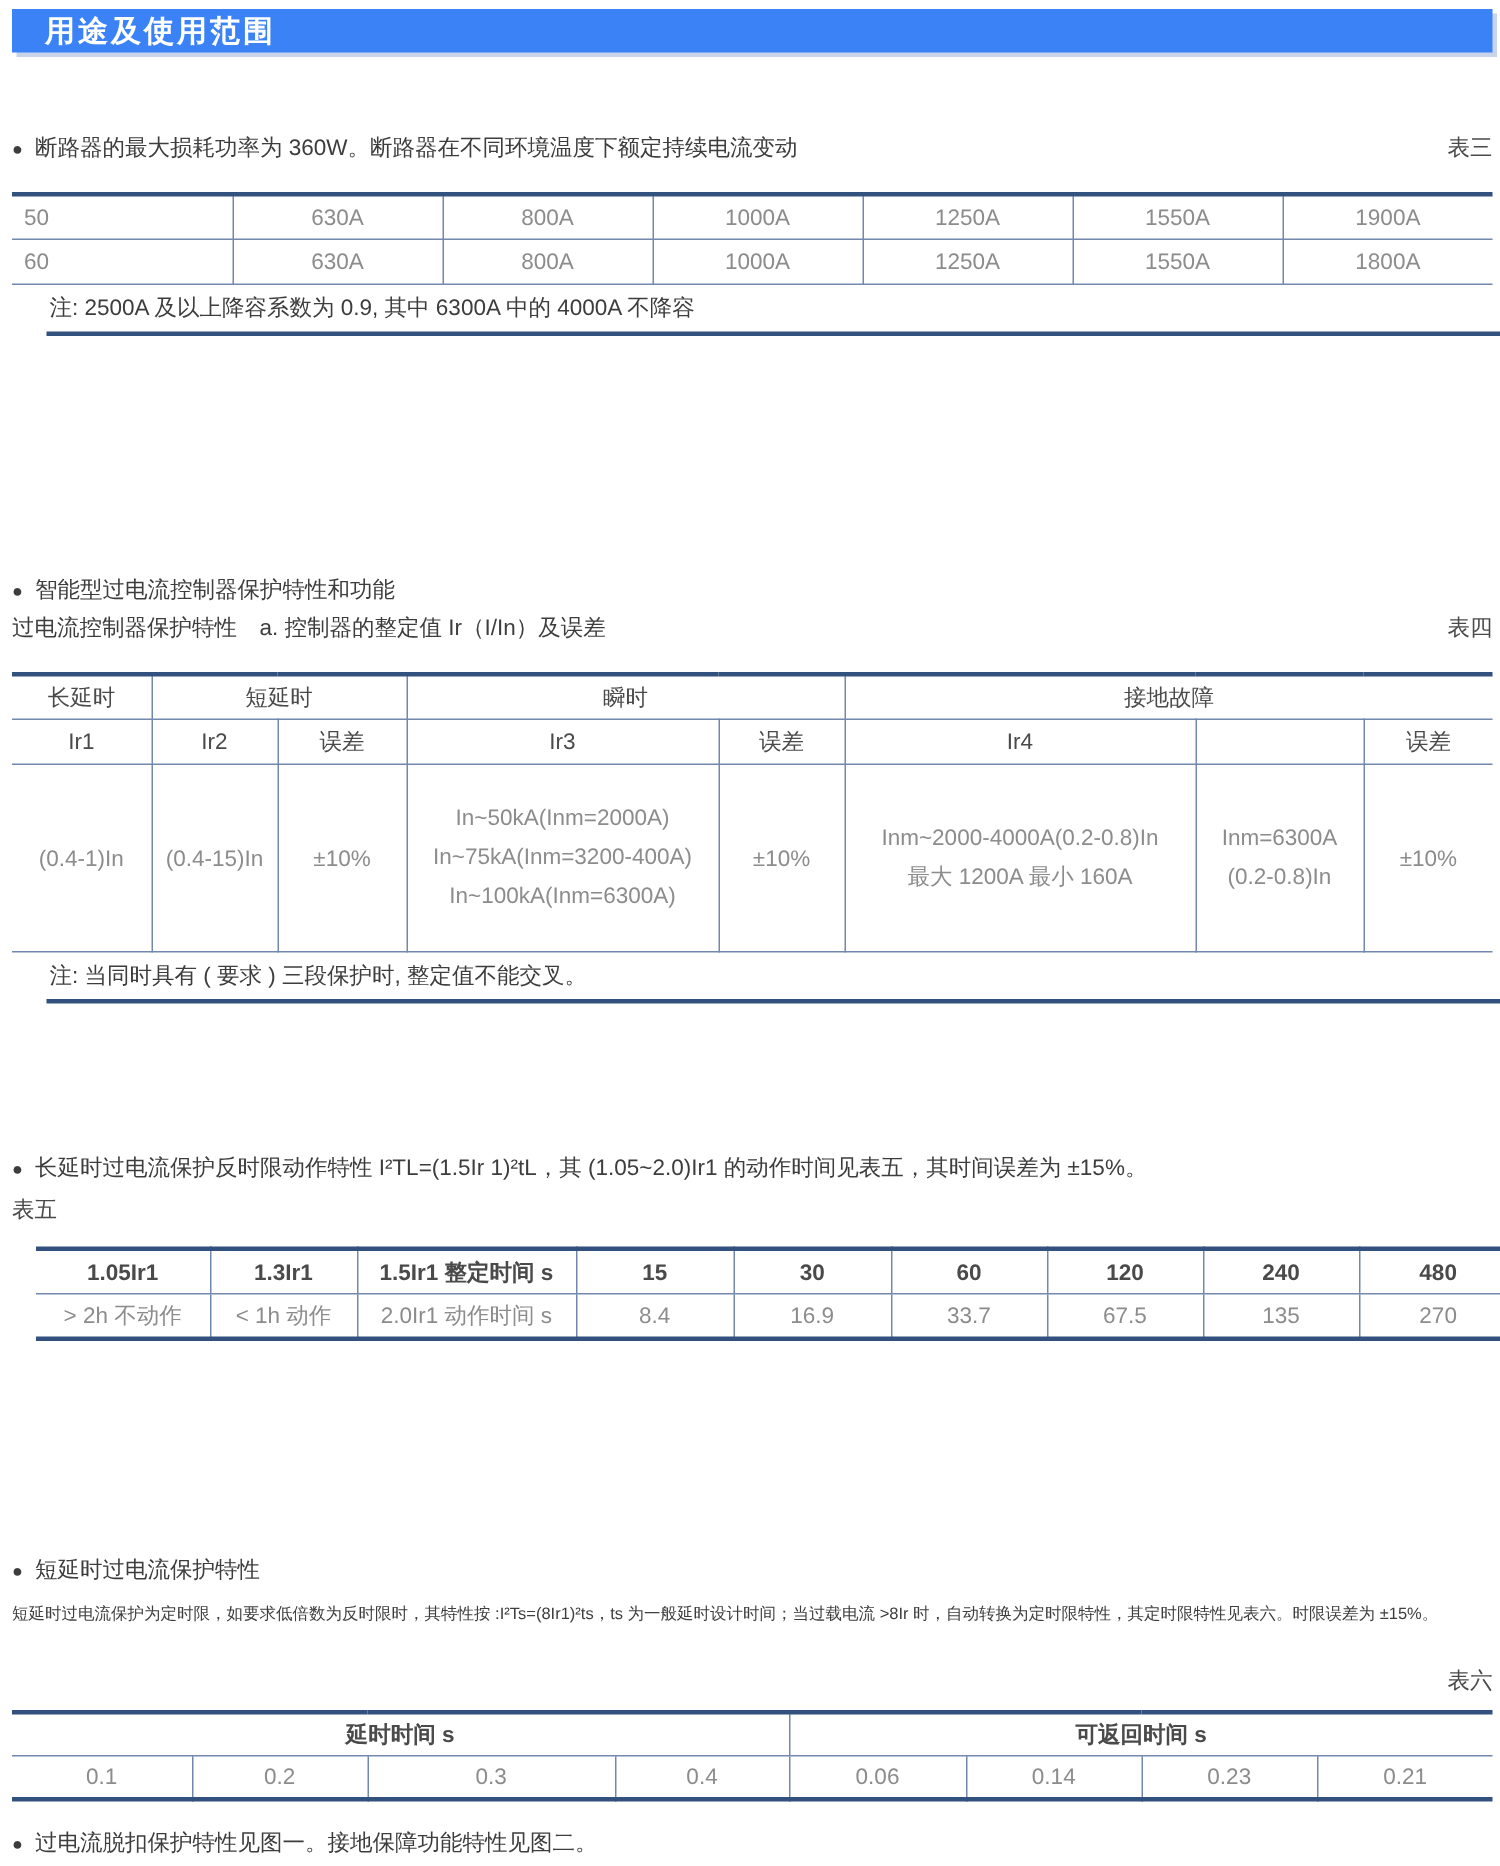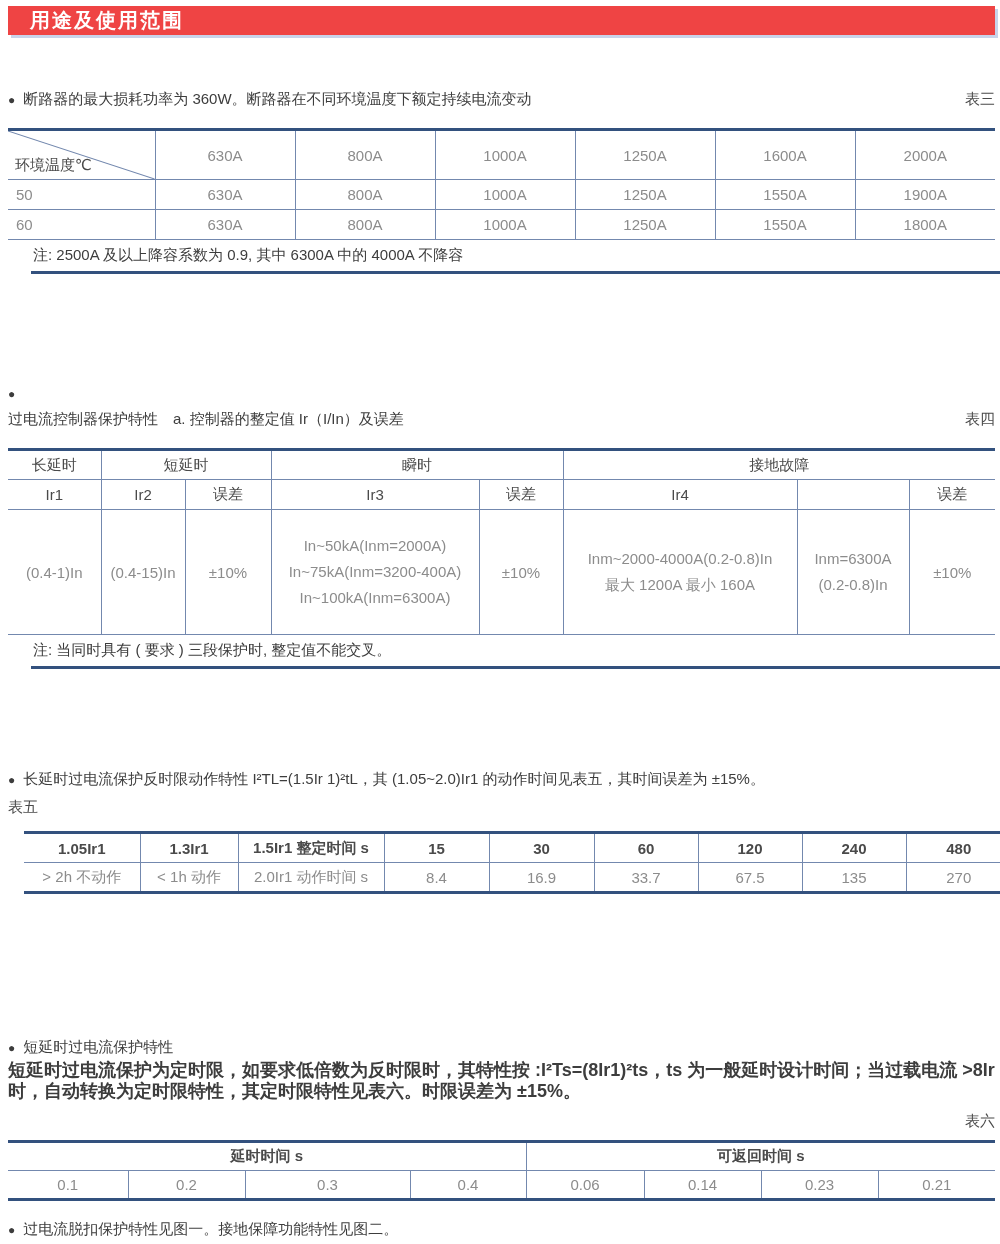--- a/index.html
+++ b/index.html
@@ -9,40 +9,40 @@
     width:1000px; height:1244px;
     font-family:"Liberation Sans","DejaVu Sans",sans-serif;
     color:#3d3d3d;
     overflow:hidden;
   }
   .abs { position:absolute; }
 
   
   .titlebar {
     left:8px; top:6px; width:987px; height:29px;
-    background:#ef4444;
+    background:#3b82f6;
     color:#ffffff;
     display:flex; align-items:center;
     padding-left:22px;
     font-size:20px; font-weight:bold; letter-spacing:2px;
     box-shadow:3px 3px 0 0 #C9D3EA;
   }
 
   
   .line {
     left:8px; width:987px;
     display:flex; justify-content:space-between; align-items:baseline;
     font-size:15px; line-height:22px;
   }
   .line .left-text { display:flex; align-items:baseline; }
   .dot { font-size:12px; margin-right:8px; color:#3d3d3d; }
   .tbl-label { font-size:15px; color:#4a4a4a; }
   .para {
     left:8px; width:987px;
-    font-size:18px; line-height:21px;font-weight:bold;
+    font-size:11px; line-height:32px;
   }
 
   
   table {
     border-collapse:collapse; table-layout:fixed;
     width:987px;
     border-top:3px solid #33517E;
   }
   th, td {
     border:1px solid #7388AE;
@@ -106,34 +106,20 @@
     <colgroup>
       <col style="width:147px">
         <col style="width:140px">
         <col style="width:140px">
       <col style="width:140px">
         <col style="width:140px">
         <col style="width:140px">
         <col style="width:140px">
     </colgroup>
     <tbody>
-        <tr class="hdr">
-      <th class="diag">
-        <svg viewBox="0 0 100 100" preserveAspectRatio="none">
-          <line x1="0" y1="0" x2="100" y2="100" stroke="#7388AE" stroke-width="1" vector-effect="non-scaling-stroke"></line>
-        </svg>
-        <span class="corner-label">环境温度℃</span>
-      </th>
-      <th style="color:#8C8C8C;">630A</th>
-      <th style="color:#8C8C8C;">800A</th>
-      <th style="color:#8C8C8C;">1000A</th>
-      <th style="color:#8C8C8C;">1250A</th>
-      <th style="color:#8C8C8C;">1600A</th>
-      <th style="color:#8C8C8C;">2000A</th>
-    </tr>
     <tr class="data">
       <td class="tleft">50</td>
       <td>630A</td>
       <td>800A</td>
       <td>1000A</td>
       <td>1250A</td>
       <td>1550A</td>
       <td>1900A</td>
     </tr>
     <tr class="data">
@@ -146,20 +132,21 @@
       <td>1800A</td>
     </tr>
   </tbody>
     </table>
   <div class="note">注: 2500A 及以上降容系数为 0.9, 其中 6300A 中的 4000A 不降容</div>
 </div>
 
 <div class="abs line" style="top:383px;">
   <span class="left-text">
     <span class="dot">●</span>
+    <span>智能型过电流控制器保护特性和功能</span>
   </span>
 </div>
 <div class="abs line" style="top:408px;">
   <span class="left-text">
     <span>过电流控制器保护特性　a. 控制器的整定值 Ir（I/In）及误差</span>
   </span>
   <span class="tbl-label">表四</span>
 </div>
 
 <div class="abs" style="left:8px; top:448px;">

